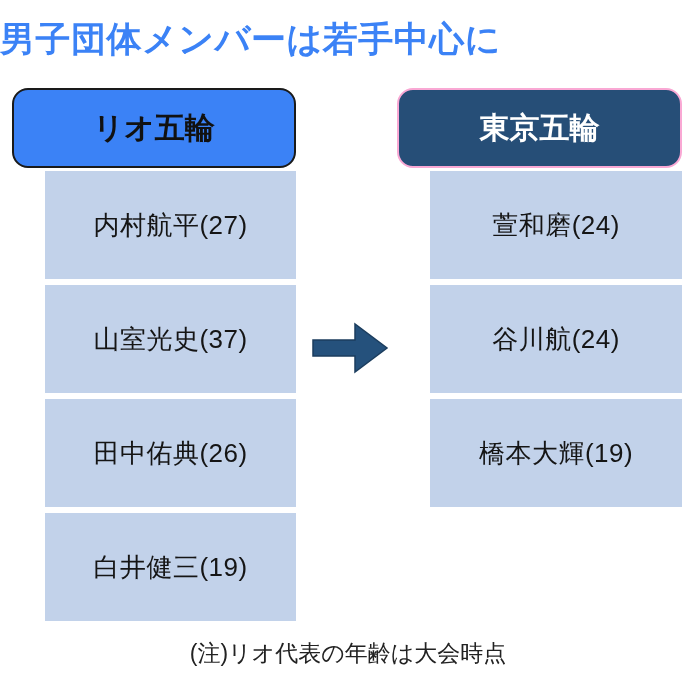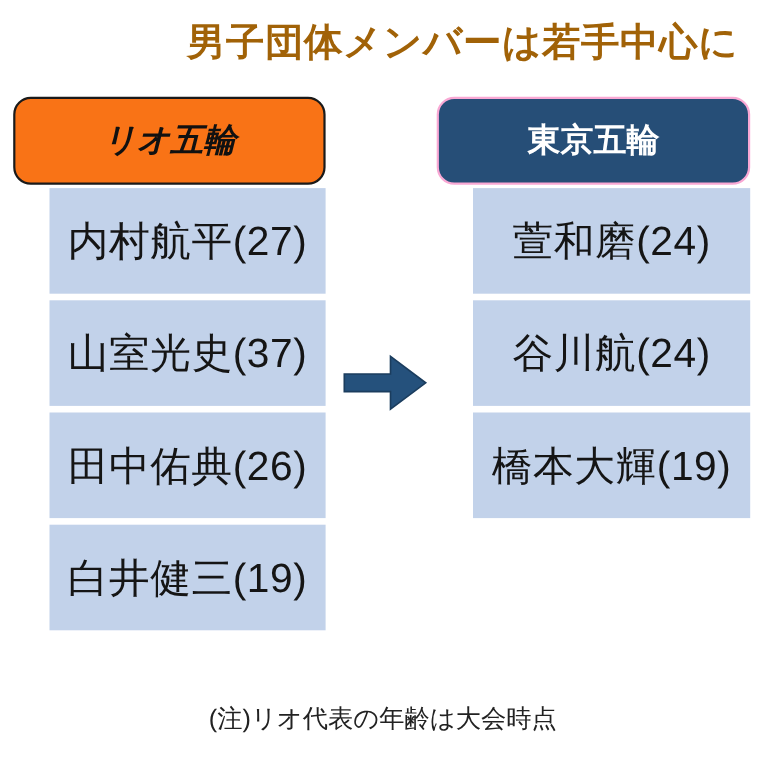--- a/index.html
+++ b/index.html
@@ -18,25 +18,25 @@
   #infographic {
     position: relative;
     width: 696px;
     height: 696px;
   }
   .title {
     position: absolute;
     left: 0;
     top: 14px;
     width: 671px;
-    text-align: right;
+    text-align: left;
     font-size: 35px;
     font-weight: bold;
     letter-spacing: 0.5px;
-    color: #a16207;
+    color: #3b82f6;
     line-height: 50px;
     white-space: nowrap;
   }
   .column {
     position: absolute;
     top: 88px;
   }
   .column.left {
     left: 12px;
     width: 284px;
@@ -51,43 +51,42 @@
     border-radius: 16px;
     display: flex;
     align-items: center;
     justify-content: center;
     font-size: 30px;
     line-height: 1;
     position: relative;
     z-index: 2;
   }
   .col-header.light {
-    background: #f97316;
+    background: #3b82f6;
     border: 2px solid #1a1a1a;
     color: #111111;
     font-weight: bold;
-    font-style: italic;
   }
   .col-header.dark {
     background: #264e77;
     border: 2px solid #f9a8d4;
     color: #ffffff;
     font-weight: bold;
   }
   .rows {
     margin-top: 3px;
   }
   .row-cell {
-    height: 96px;
+    height: 108px;
     margin-bottom: 6px;
     background: #c2d2ea;
     display: flex;
     align-items: center;
     justify-content: center;
-    font-size: 37px;
+    font-size: 26px;
     color: #151515;
     line-height: 1;
     letter-spacing: 0.5px;
     white-space: nowrap;
     margin-left: 33px;
   }
   .row-cell:last-child {
     margin-bottom: 0;
   }
   .arrow {

